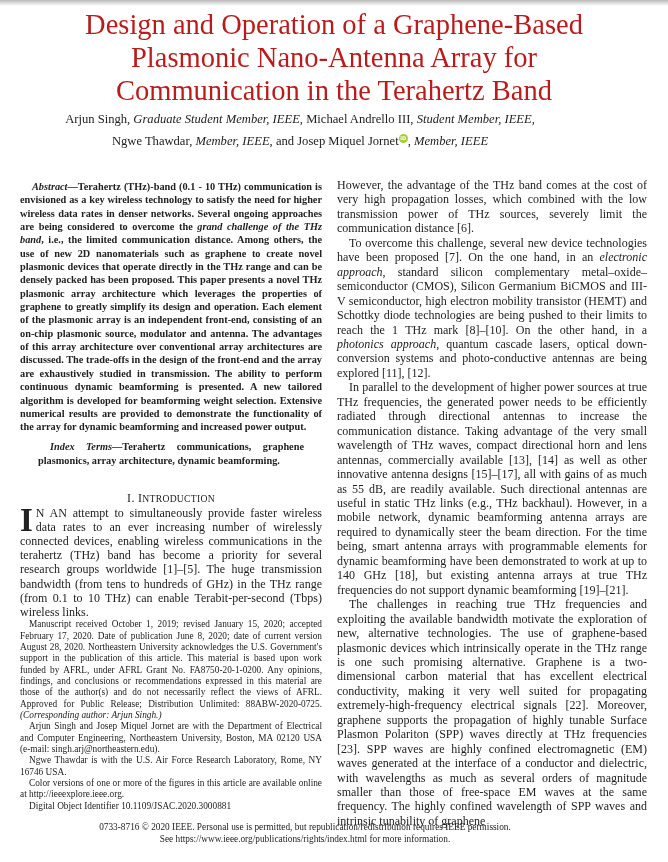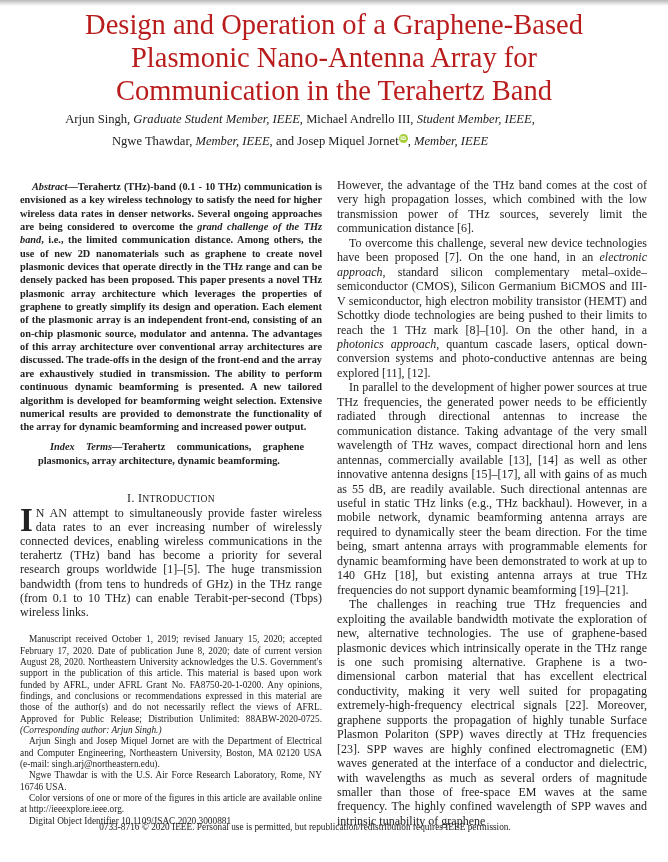--- a/index.html
+++ b/index.html
@@ -44,21 +44,21 @@
   }
   .section-heading .sc { font-size: 9.6px; }
   .intro {
     font-size: 12px; line-height: 14.2px; margin: 0;
   }
   .dropcap {
     float: left; font-size: 33px; line-height: 27px; font-weight: bold;
     margin: 1px 3px 0 0; color: #222;
   }
   .footnotes {
-    margin-top: 15px; font-size: 9.3px; line-height: 11.35px;
+    margin-top: 0; font-size: 9.3px; line-height: 11.35px;
   }
   .footnotes p { margin: 0; text-indent: 9px; }
   .footnotes i { font-style: italic; }
   .body-p {
     font-size: 12px; line-height: 14.45px; margin: 0; text-indent: 12px;
   }
   .body-p.noindent { text-indent: 0; }
   .body-p i { font-style: italic; }
   .copyright {
     position: absolute; left: 0; top: 822px; width: 610px; text-align: center;
@@ -106,13 +106,14 @@
 
 <div class="col col-right">
   <p class="body-p noindent">However, the advantage of the THz band comes at the cost of very high propagation losses, which combined with the low transmission power of THz sources, severely limit the communication distance [6].</p>
   <p class="body-p"><span>To overcome this challenge, several new device technologies have been proposed [7]. On the one hand, in an </span><i>electronic approach</i><span>, standard silicon complementary metal–oxide–semiconductor (CMOS), Silicon Germanium BiCMOS and III-V semiconductor, high electron mobility transistor (HEMT) and Schottky diode technologies are being pushed to their limits to reach the 1 THz mark [8]–[10]. On the other hand, in a </span><i>photonics approach</i><span>, quantum cascade lasers, optical down-conversion systems and photo-conductive antennas are being explored [11], [12].</span></p>
   <p class="body-p">In parallel to the development of higher power sources at true THz frequencies, the generated power needs to be efficiently radiated through directional antennas to increase the communication distance. Taking advantage of the very small wavelength of THz waves, compact directional horn and lens antennas, commercially available [13], [14] as well as other innovative antenna designs [15]–[17], all with gains of as much as 55 dB, are readily available. Such directional antennas are useful in static THz links (e.g., THz backhaul). However, in a mobile network, dynamic beamforming antenna arrays are required to dynamically steer the beam direction. For the time being, smart antenna arrays with programmable elements for dynamic beamforming have been demonstrated to work at up to 140 GHz [18], but existing antenna arrays at true THz frequencies do not support dynamic beamforming [19]–[21].</p>
   <p class="body-p">The challenges in reaching true THz frequencies and exploiting the available bandwidth motivate the exploration of new, alternative technologies. The use of graphene-based plasmonic devices which intrinsically operate in the THz range is one such promising alternative. Graphene is a two-dimensional carbon material that has excellent electrical conductivity, making it very well suited for propagating extremely-high-frequency electrical signals [22]. Moreover, graphene supports the propagation of highly tunable Surface Plasmon Polariton (SPP) waves directly at THz frequencies [23]. SPP waves are highly confined electromagnetic (EM) waves generated at the interface of a conductor and dielectric, with wavelengths as much as several orders of magnitude smaller than those of free-space EM waves at the same frequency. The highly confined wavelength of SPP waves and intrinsic tunability of graphene</p>
 </div>
 
 <div class="copyright">
   <div>0733-8716 © 2020 IEEE. Personal use is permitted, but republication/redistribution requires IEEE permission.</div>
+  <div>See https://www.ieee.org/publications/rights/index.html for more information.</div>
 </div>
 
 </body></html>

